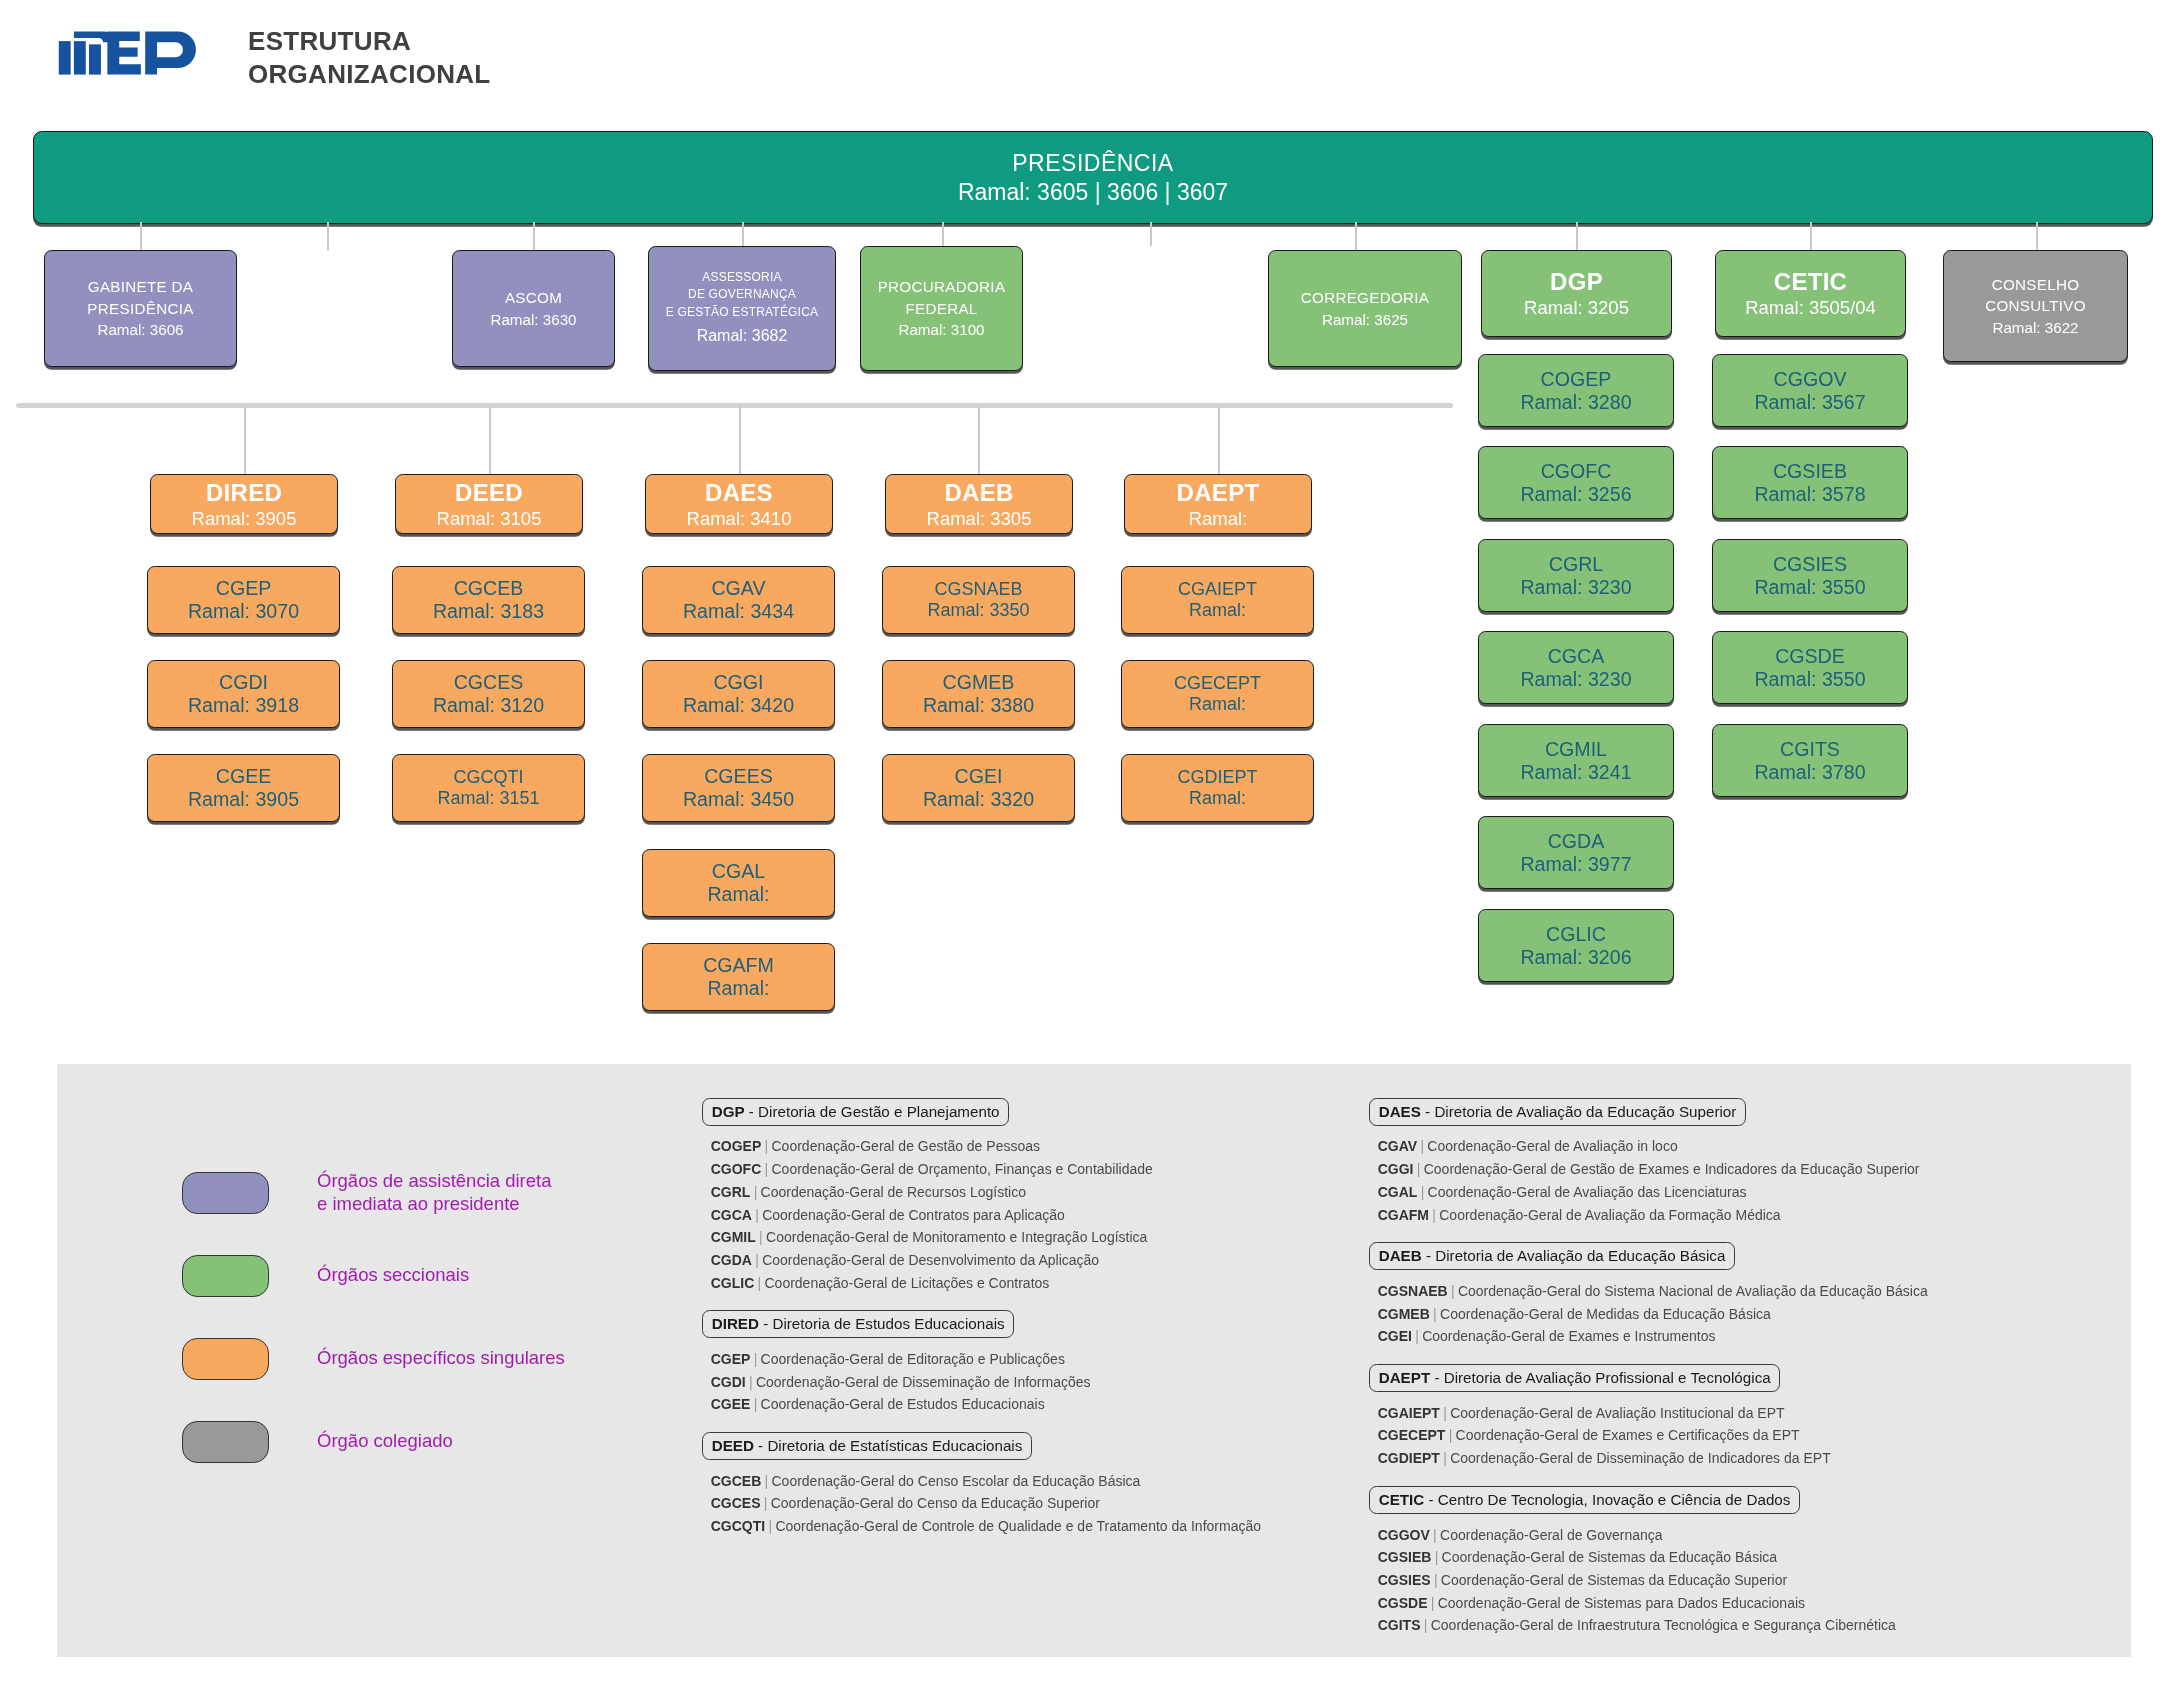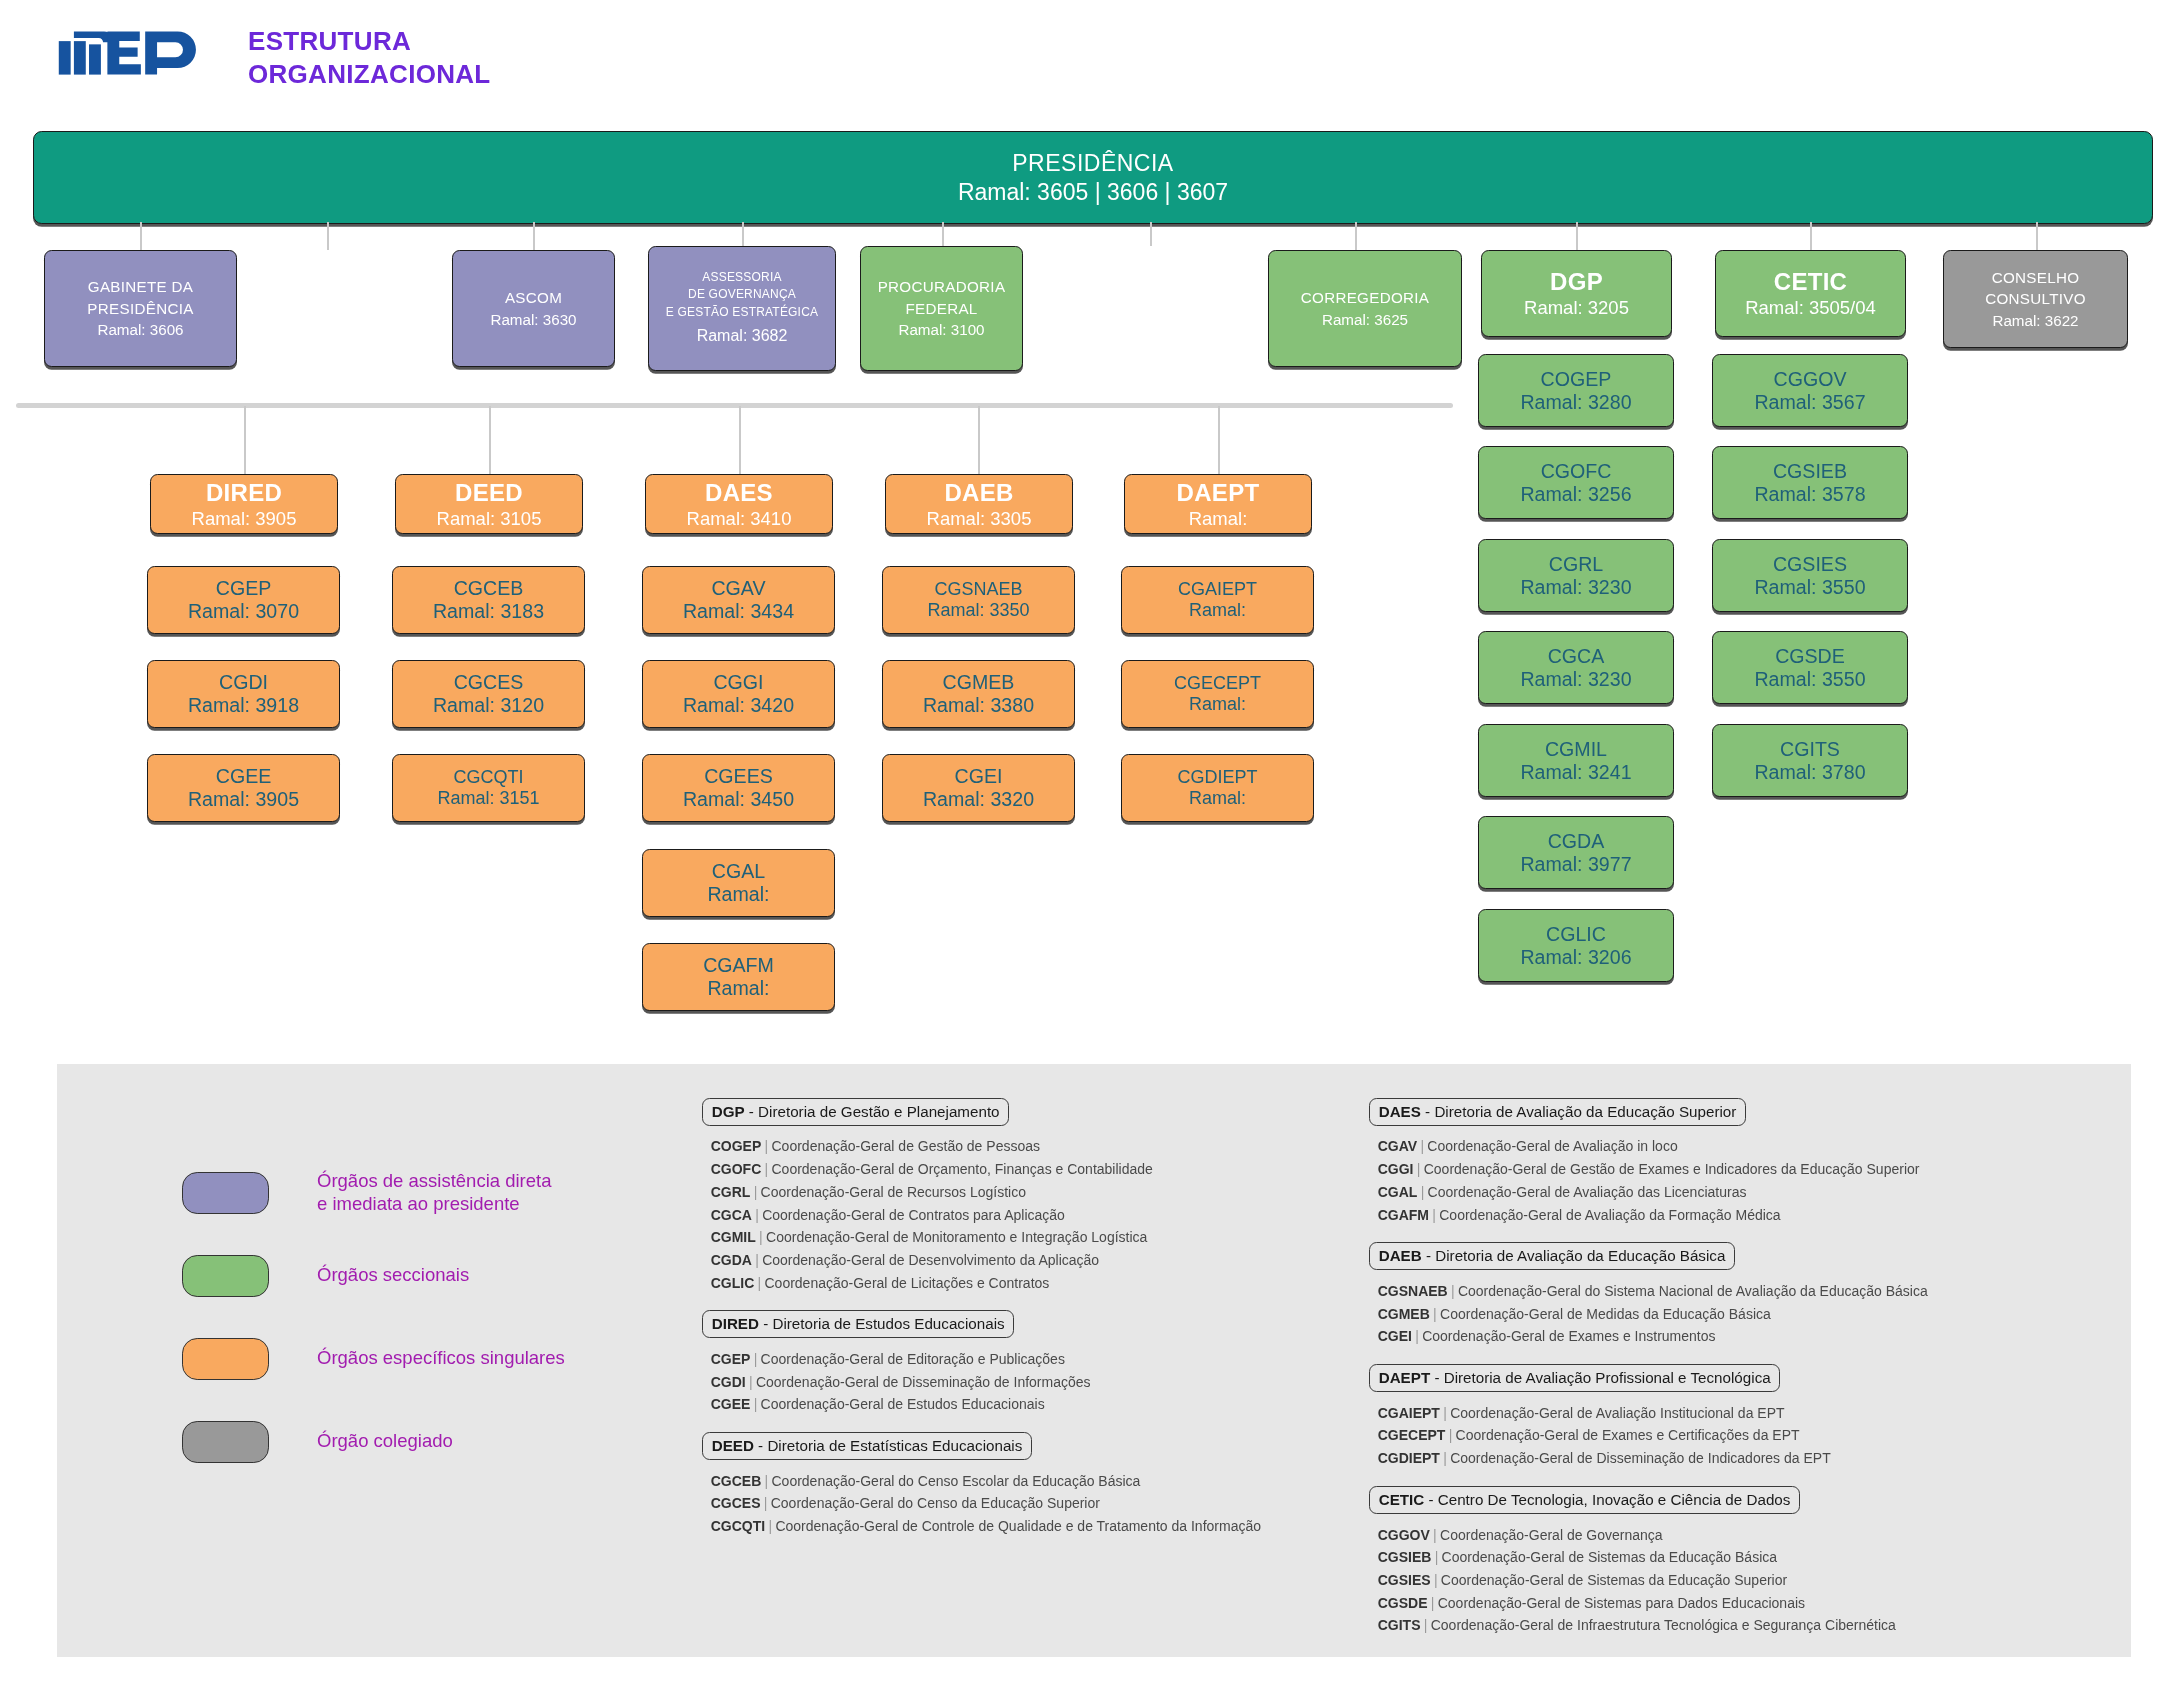--- a/index.html
+++ b/index.html
@@ -14,21 +14,21 @@
 
   
   #header { position: absolute; left: 0; top: 0; width: 100%; height: 114px; }
   #logo {
     position: absolute; left: 57px; top: 26px;
     width: 158px; height: 54px;
   }
   #logo svg { display: block; width: 158px; height: 54px; }
   #title {
     position: absolute; left: 248px; top: 25px;
-    color: #6d28d9; font-weight: bold; font-size: 26px;
+    color: #404040; font-weight: bold; font-size: 26px;
     line-height: 1.28; letter-spacing: 0.3px;
   }
   #title .l2 { display: block; }
 
   
   #chart { position: absolute; left: 0; top: 0; width: 2183px; height: 1067px; }
 
   .node {
     position: absolute;
     border: 1.6px solid #1b1b1b;
@@ -173,21 +173,21 @@
       <span class="nm">PROCURADORIA<br>FEDERAL</span>
       <span class="rm">Ramal: 3100</span>
     </div>
     <div class="vline" style="left: 942px; top: 222px; height: 24px;"></div>
     <div class="vline" style="left: 1150px; top: 222px; height: 24px;"></div>
     <div class="node lvl1 green" style="left: 1268px; top: 250px; width: 194px; height: 117px;">
       <span class="nm">CORREGEDORIA</span>
       <span class="rm">Ramal: 3625</span>
     </div>
     <div class="vline" style="left: 1355px; top: 222px; height: 28px;"></div>
-    <div class="node lvl1 gray" style="left: 1943px; top: 250px; width: 185px; height: 98px;">
+    <div class="node lvl1 gray" style="left: 1943px; top: 250px; width: 185px; height: 112px;">
       <span class="nm">CONSELHO<br>CONSULTIVO</span>
       <span class="rm">Ramal: 3622</span>
     </div>
     <div class="vline" style="left: 2036px; top: 222px; height: 28px;"></div>
     <div class="node dirgreen green" style="left: 1481px; top: 250px; width: 191px; height: 87px;">
       <span class="nm">DGP</span>
       <span class="rm">Ramal: 3205</span>
     </div>
     <div class="vline" style="left: 1576px; top: 222px; height: 28px;"></div>
     <div class="node coord green" style="left: 1478px; top: 354px; width: 196px; height: 73px;">

